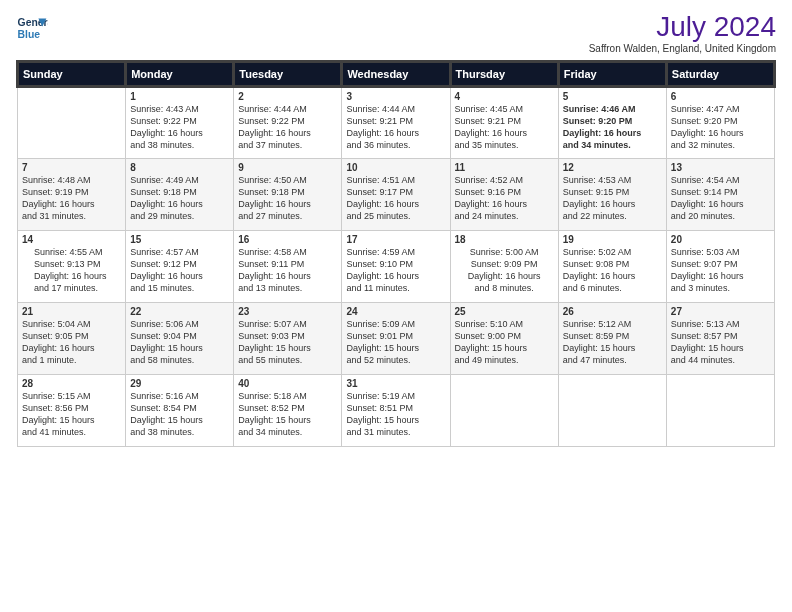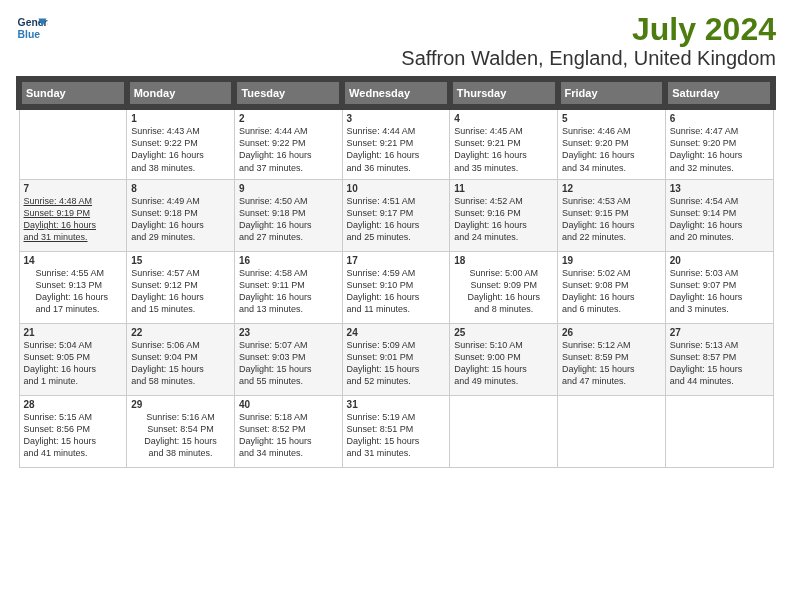--- a/index.html
+++ b/index.html
@@ -27,43 +27,43 @@
       gap: 4px;
     }
     .logo-icon {
       width: 32px;
       height: 32px;
     }
     .title-block {
       text-align: right;
     }
     .main-title {
-      font-size: 32px;
-      font-weight: bold;
-      color: #4d7c0f;
+      font-size: 28px;
+      font-weight: normal;
+      color: #4c1d95;
       line-height: 1.1;
     }
     .subtitle {
-      font-size: 20px;
+      font-size: 10px;
       color: #333;
       font-weight: normal;
     }
     table {
       width: 100%;
       border-collapse: collapse;
       table-layout: fixed;
     }
     thead tr th {
-      background-color: #737373;
+      background-color: #0f172a;
       color: #fff;
       font-size: 11px;
       font-weight: bold;
       padding: 5px 4px;
       text-align: left;
-      border: 6px solid #404040;
+      border: 3px solid #404040;
     }
     tbody tr td {
       border: 1px solid #ccc;
       vertical-align: top;
       padding: 3px 4px;
       font-size: 9px;
       color: #333;
       height: 72px;
     }
     tbody tr:nth-child(even) td {
@@ -138,37 +138,37 @@
           </td>
           <td>
             <span class="day-number">4</span>
             <div class="day-info" style="white-space: pre-line;">Sunrise: 4:45 AM
 Sunset: 9:21 PM
 Daylight: 16 hours
 and 35 minutes.</div>
           </td>
           <td>
             <span class="day-number">5</span>
-            <div class="day-info" style="white-space: pre-line;">Sunrise: 4:46 AM
+            <div class="day-info" style="white-space: pre-line; font-weight: bold;">Sunrise: 4:46 AM
 Sunset: 9:20 PM
 Daylight: 16 hours
 and 34 minutes.</div>
           </td>
           <td>
             <span class="day-number">6</span>
             <div class="day-info" style="white-space: pre-line;">Sunrise: 4:47 AM
 Sunset: 9:20 PM
 Daylight: 16 hours
 and 32 minutes.</div>
           </td>
         </tr>
         <tr>
           <td>
             <span class="day-number">7</span>
-            <div class="day-info" style="white-space: pre-line; text-decoration: underline;">Sunrise: 4:48 AM
+            <div class="day-info" style="white-space: pre-line;">Sunrise: 4:48 AM
 Sunset: 9:19 PM
 Daylight: 16 hours
 and 31 minutes.</div>
           </td>
           <td>
             <span class="day-number">8</span>
             <div class="day-info" style="white-space: pre-line;">Sunrise: 4:49 AM
 Sunset: 9:18 PM
 Daylight: 16 hours
 and 29 minutes.</div>
@@ -314,21 +314,21 @@
         <tr>
           <td>
             <span class="day-number">28</span>
             <div class="day-info" style="white-space: pre-line;">Sunrise: 5:15 AM
 Sunset: 8:56 PM
 Daylight: 15 hours
 and 41 minutes.</div>
           </td>
           <td>
             <span class="day-number">29</span>
-            <div class="day-info" style="white-space: pre-line; text-align: center;">Sunrise: 5:16 AM
+            <div class="day-info" style="white-space: pre-line;">Sunrise: 5:16 AM
 Sunset: 8:54 PM
 Daylight: 15 hours
 and 38 minutes.</div>
           </td>
           <td>
             <span class="day-number">40</span>
             <div class="day-info" style="white-space: pre-line;">Sunrise: 5:18 AM
 Sunset: 8:52 PM
 Daylight: 15 hours
 and 34 minutes.</div>

